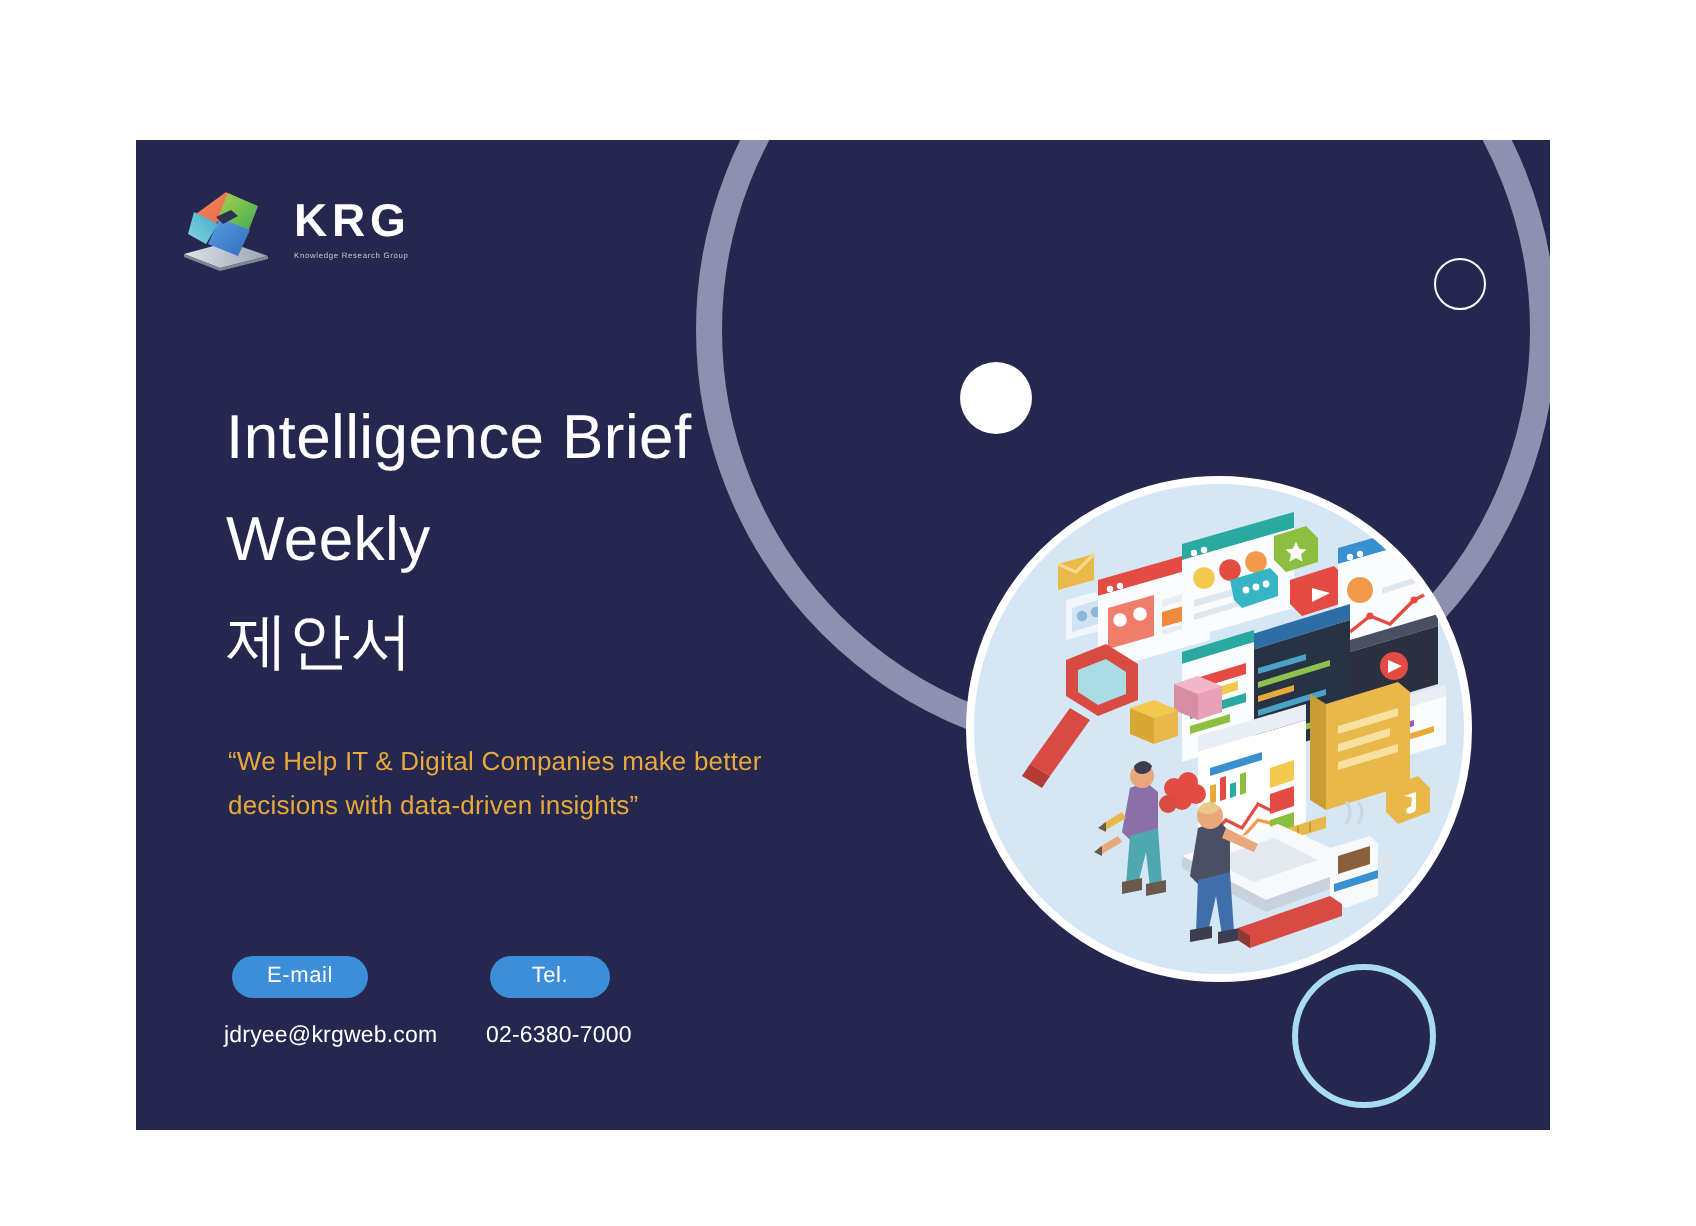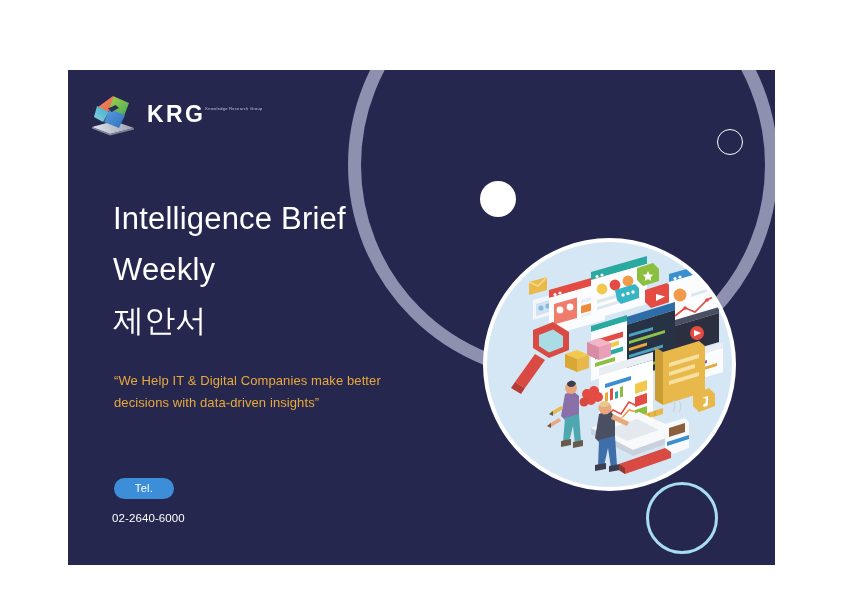--- a/index.html
+++ b/index.html
@@ -79,21 +79,21 @@
     align-items: center;
     gap: 9px;
   }
   .logo-mark {
     width: 50px;
     height: 44px;
     flex: none;
   }
   .logo-text-wrap {
     display: flex;
-    flex-direction: row;
+    flex-direction: column;
     justify-content: center;
     padding-top: 1px;
   }
   .logo-title {
     color: #ffffff;
     font-size: 23px;
     font-weight: bold;
     letter-spacing: 2.4px;
     line-height: 1;
   }
@@ -236,23 +236,27 @@
 
     <div class="headline">
       <div class="headline-line">Intelligence Brief</div>
       <div class="headline-line">Weekly</div>
       <div class="headline-line">제안서</div>
     </div>
 
     <div class="tagline">“We Help IT &amp; Digital Companies make better decisions with data-driven insights”</div>
 
     <div class="contacts">
+      <div class="contact-col c0">
+        <div class="contact-badge">E-mail</div>
+        <div class="contact-value">jdryee@krgweb.com</div>
+      </div>
       <div class="contact-col c2">
         <div class="contact-badge">Tel.</div>
-        <div class="contact-value">02-2640-6000</div>
+        <div class="contact-value">02-6380-7000</div>
       </div>
     </div>
 
     <div class="illus-circle">
       <svg width="245" height="245" viewBox="0 0 245 245">
 
         <g>
 
           <path d="M42 40 L60 35 L60 48 L42 53 Z" fill="#e9b949"></path>
           <path d="M42 40 L51 44 L60 35" fill="none" stroke="#f5d98c" stroke-width="1.6"></path>

